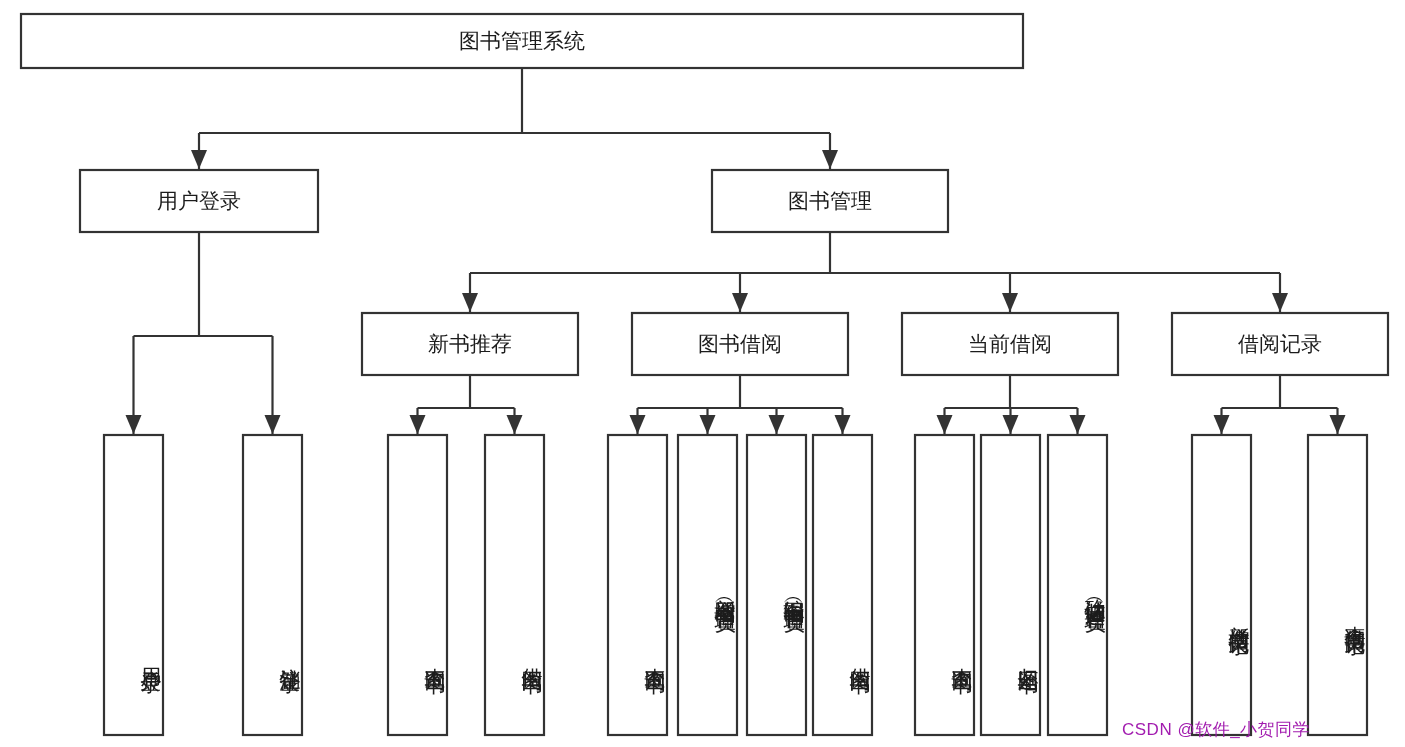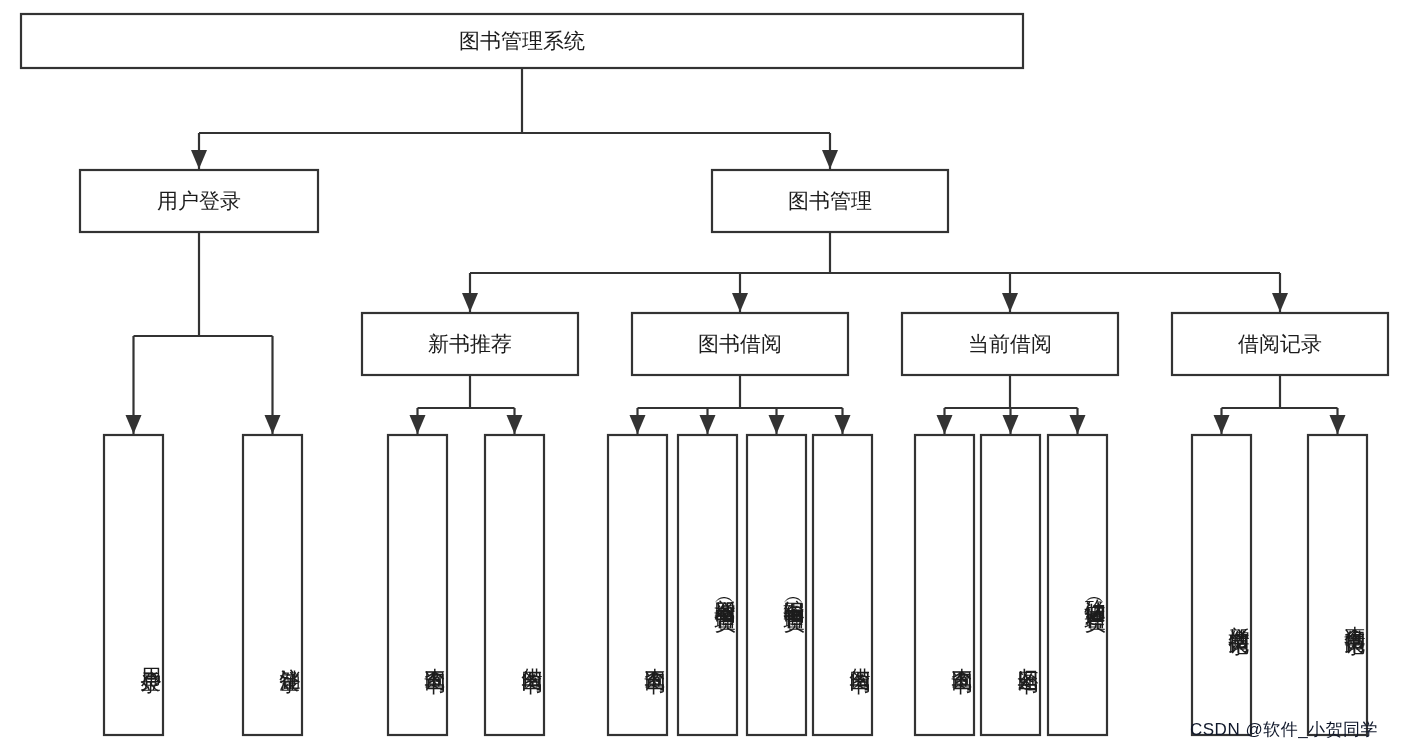--- a/index.html
+++ b/index.html
@@ -176,15 +176,15 @@
       <div class="vert-label" style="left: 678px; top: 439px; width: 59px; height: 292px; padding-top: 6px;">新增图书（管理员）</div>
       <div class="vert-label" style="left: 747px; top: 439px; width: 59px; height: 292px; padding-top: 6px;">编辑图书（管理员）</div>
       <div class="vert-label" style="left: 813px; top: 439px; width: 59px; height: 292px; padding-top: 70px;">借阅图书</div>
       <div class="vert-label" style="left: 915px; top: 439px; width: 59px; height: 292px; padding-top: 70px;">查询图书</div>
       <div class="vert-label" style="left: 981px; top: 439px; width: 59px; height: 292px; padding-top: 70px;">归还图书</div>
       <div class="vert-label" style="left: 1048px; top: 439px; width: 59px; height: 292px; padding-top: 6px;">确认归还（管理员）</div>
       <div class="vert-label" style="left: 1192px; top: 439px; width: 59px; height: 292px; padding-top: 30px;">新增借阅记录</div>
       <div class="vert-label" style="left: 1308px; top: 439px; width: 59px; height: 292px; padding-top: 30px;">查询借阅记录</div>
     </div>
 
-  <div class="watermark" style="left: 1190px; top: 718px; color: #0f172a;">CSDN @软件_小贺同学</div>
+  <div class="watermark" style="left: 1122px; top: 718px; color: #a21caf;">CSDN @软件_小贺同学</div>
 
 </div>
 
 </body></html>

